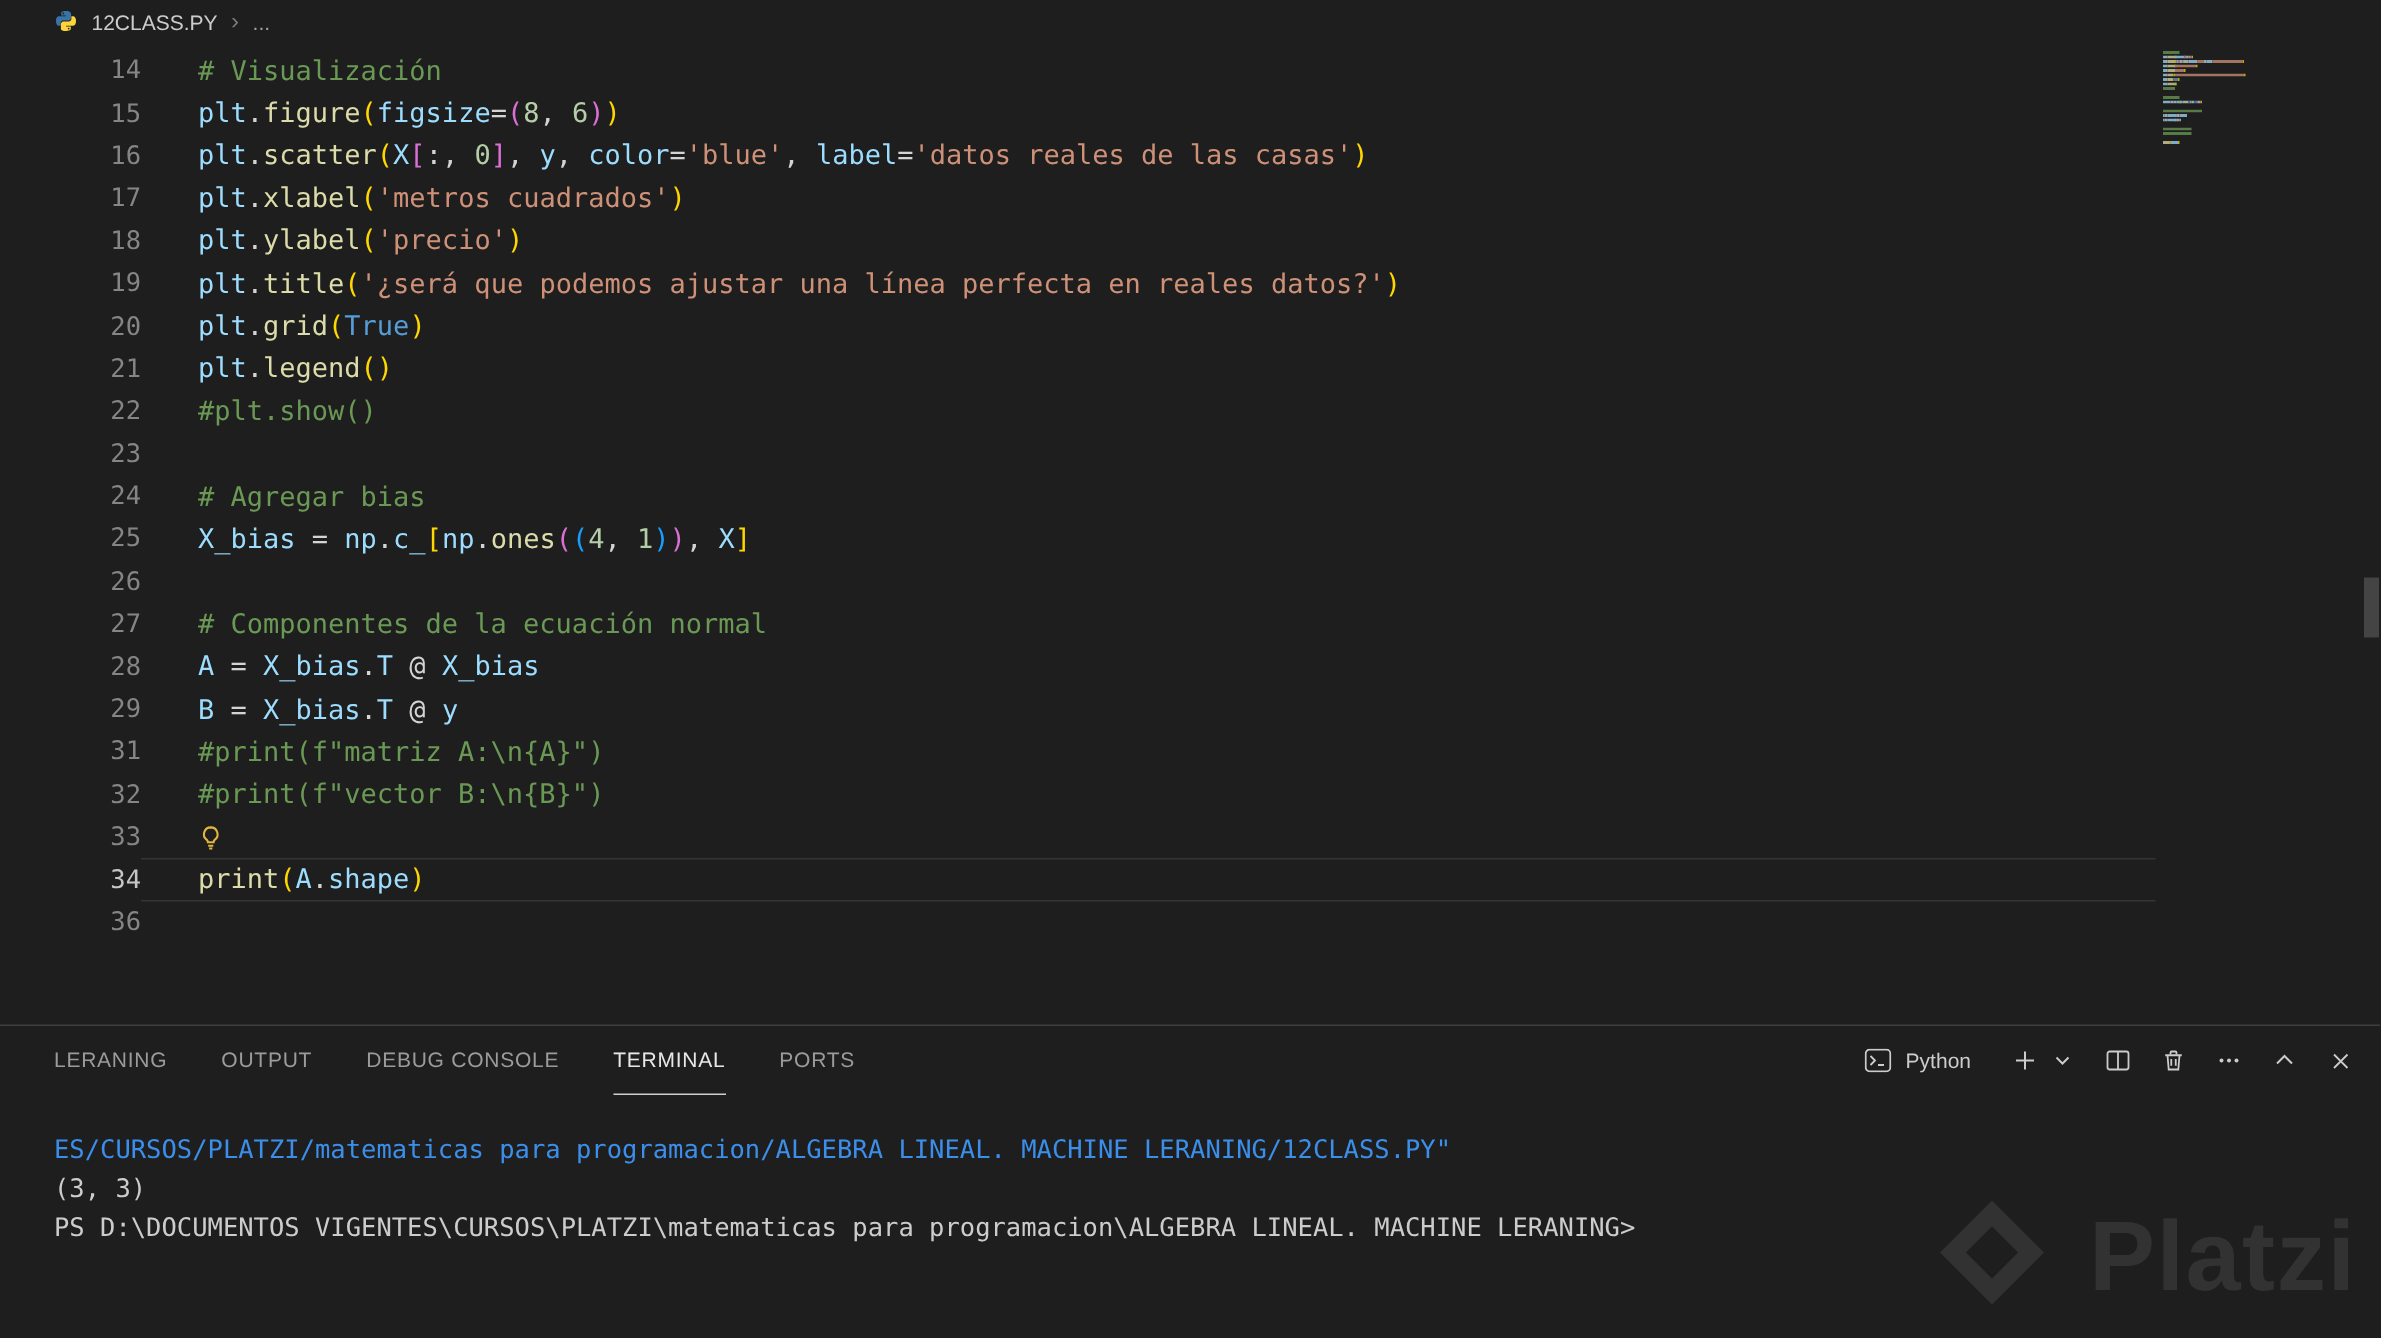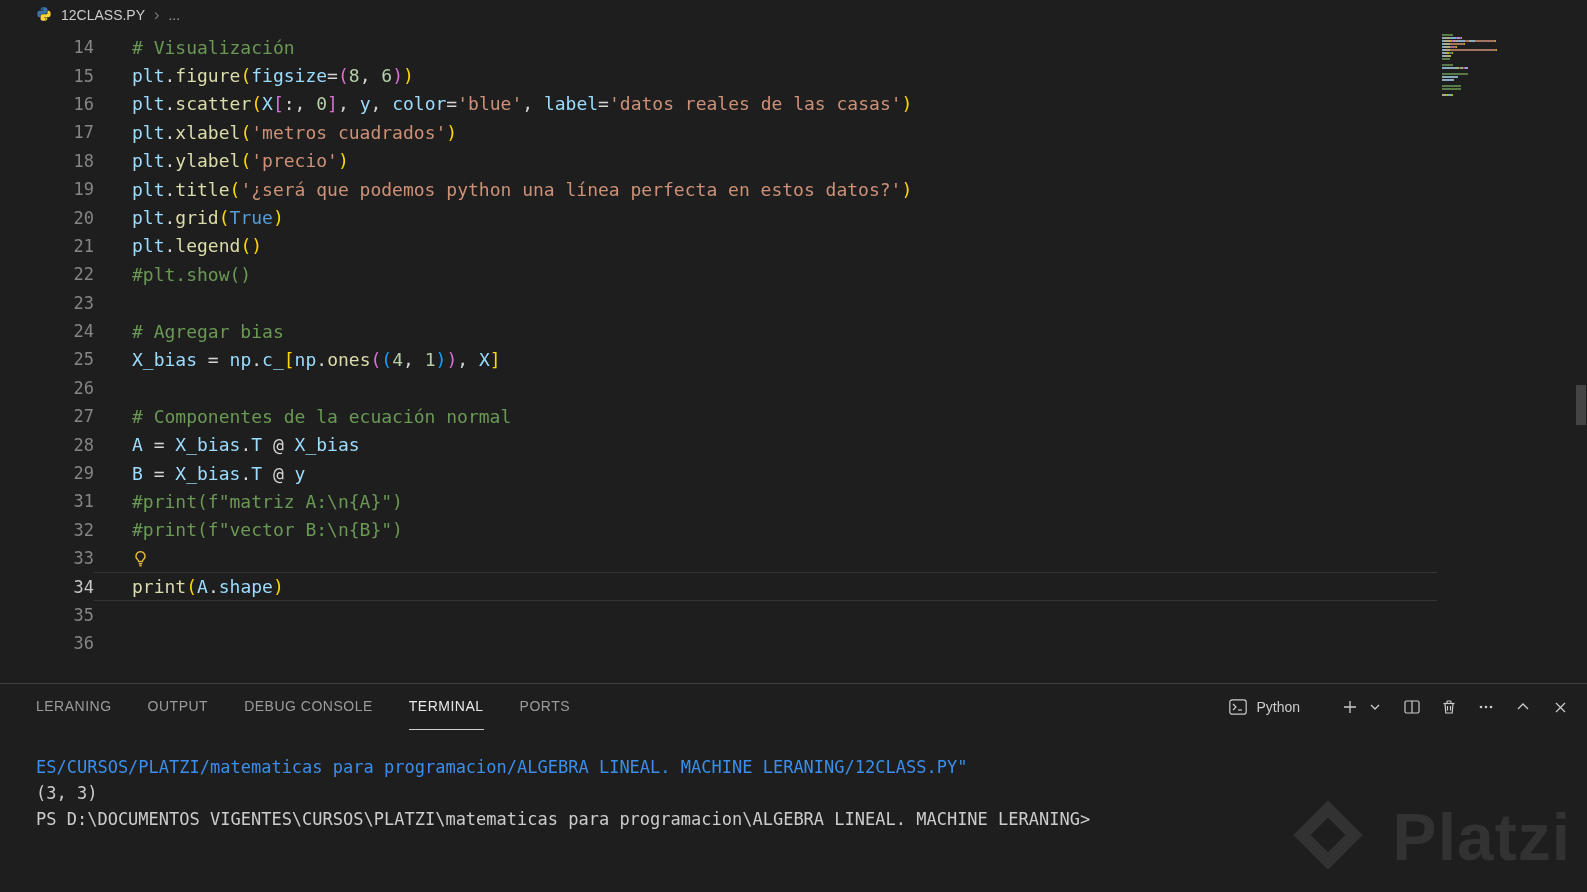--- a/index.html
+++ b/index.html
@@ -40,21 +40,21 @@
   .scroll-thumb { position:absolute; right:1px; top:355px; width:10px; height:40px; background:rgba(140,140,140,.35); }
 
   
   .panel { position:absolute; top:683px; left:0; right:0; bottom:0; border-top:1px solid #3e3e3e; background:#1e1e1e; }
   .panel-header { height:46px; display:flex; align-items:center; justify-content:space-between; padding:0 16px 0 36px; }
   .panel-tabs { display:flex; gap:36px; font-family:"Liberation Sans",sans-serif; font-size:14px; letter-spacing:.5px; color:#9b9b9b; height:46px; }
   .panel-tab { line-height:44px; height:46px; cursor:pointer; }
   .panel-tab.active { color:#e7e7e7; border-bottom:1px solid #cfcfcf; }
   .panel-toolbar { display:flex; align-items:center; gap:15px; color:#cccccc; }
   .tb-icon { display:inline-flex; align-items:center; justify-content:center; width:22px; height:22px; cursor:pointer; }
-  .shell-group { display:flex; align-items:center; gap:7px; margin-right:24px; cursor:pointer; }
+  .shell-group { display:flex; align-items:center; gap:7px; margin-right:10px; cursor:pointer; }
   .shell-label { font-family:"Liberation Sans",sans-serif; font-size:14px; color:#cccccc; }
   .new-group { display:flex; align-items:center; gap:3px; }
 
   
   .terminal { position:relative; z-index:2; padding:24px 0 0 36px; font-size:17px; line-height:26px; }
   .term-line { white-space:pre; }
   .ts-fg{ color:var(--c-terminalFg); }
   .ts-yellow{ color:var(--c-terminalYellow); }
   .ts-blue{ color:var(--c-terminalBlue); }
 
@@ -94,21 +94,21 @@
       <div class="code-line">
         <span class="line-number">17</span>
         <span class="line-code"><span class="tk-var">plt</span><span class="tk-op">.</span><span class="tk-fn">xlabel</span><span class="tk-b1">(</span><span class="tk-str">'metros cuadrados'</span><span class="tk-b1">)</span></span>
       </div>
       <div class="code-line">
         <span class="line-number">18</span>
         <span class="line-code"><span class="tk-var">plt</span><span class="tk-op">.</span><span class="tk-fn">ylabel</span><span class="tk-b1">(</span><span class="tk-str">'precio'</span><span class="tk-b1">)</span></span>
       </div>
       <div class="code-line">
         <span class="line-number">19</span>
-        <span class="line-code"><span class="tk-var">plt</span><span class="tk-op">.</span><span class="tk-fn">title</span><span class="tk-b1">(</span><span class="tk-str">'¿será que podemos python una línea perfecta en estos datos?'</span><span class="tk-b1">)</span></span>
+        <span class="line-code"><span class="tk-var">plt</span><span class="tk-op">.</span><span class="tk-fn">title</span><span class="tk-b1">(</span><span class="tk-str">'¿será que podemos ajustar una línea perfecta en reales datos?'</span><span class="tk-b1">)</span></span>
       </div>
       <div class="code-line">
         <span class="line-number">20</span>
         <span class="line-code"><span class="tk-var">plt</span><span class="tk-op">.</span><span class="tk-fn">grid</span><span class="tk-b1">(</span><span class="tk-kw">True</span><span class="tk-b1">)</span></span>
       </div>
       <div class="code-line">
         <span class="line-number">21</span>
         <span class="line-code"><span class="tk-var">plt</span><span class="tk-op">.</span><span class="tk-fn">legend</span><span class="tk-b1">(</span><span class="tk-b1">)</span></span>
       </div>
       <div class="code-line">
@@ -154,24 +154,20 @@
       <div class="code-line">
         <span class="line-number">33</span>
         <span class="line-code"><span class="lightbulb"><svg width="17" height="17" viewBox="0 0 16 16" fill="none" stroke="#E2B73D" stroke-width="1.3">
               <path d="M8 1.5 a4.3 4.3 0 0 1 2.6 7.7 c-.5.4-.8 1-.8 1.6 H6.2 c0-.6-.3-1.2-.8-1.6 A4.3 4.3 0 0 1 8 1.5 Z"></path>
               <path d="M6.4 13 h3.2 M7 14.8 h2"></path>
             </svg></span></span>
       </div>
       <div class="code-line active">
         <span class="line-number">34</span>
         <span class="line-code"><span class="tk-fn">print</span><span class="tk-b1">(</span><span class="tk-var">A</span><span class="tk-op">.</span><span class="tk-var">shape</span><span class="tk-b1">)</span></span>
-      </div>
-      <div class="code-line">
-        <span class="line-number">35</span>
-        <span class="line-code"></span>
       </div>
       <div class="code-line">
         <span class="line-number">36</span>
         <span class="line-code"></span>
       </div>
     </div>
   <div class="minimap" id="minimap">
       <div class="mm-line">
         <span class="mm-seg" style="width: 11.25px; background: rgb(106, 153, 85);"></span>
       </div>

